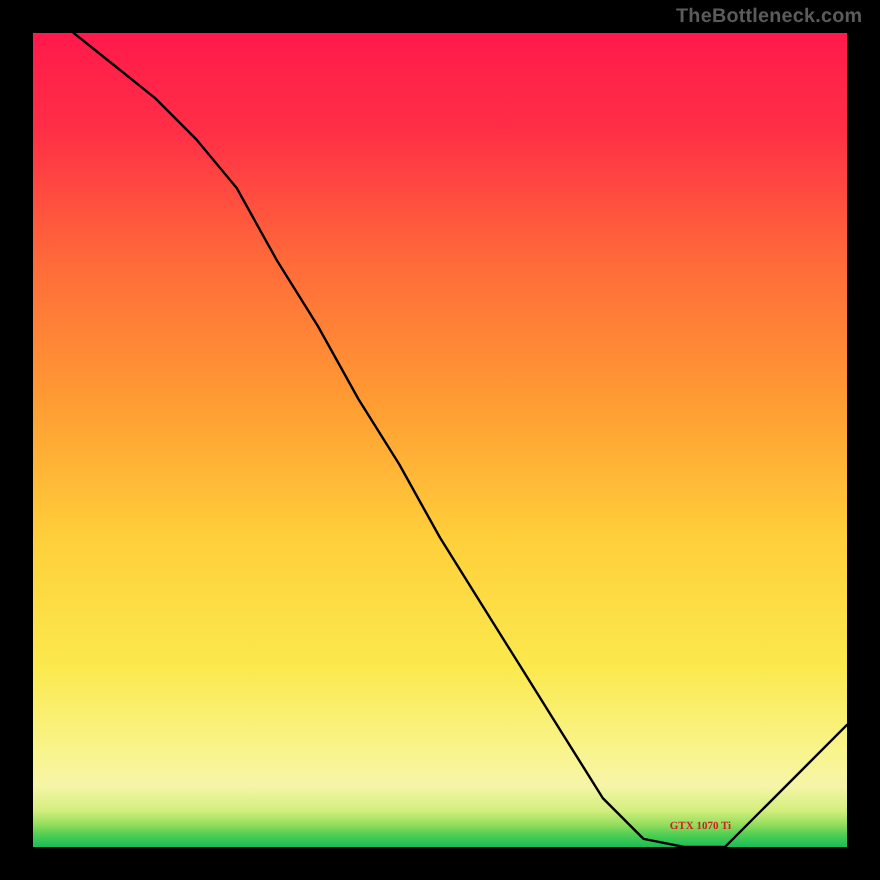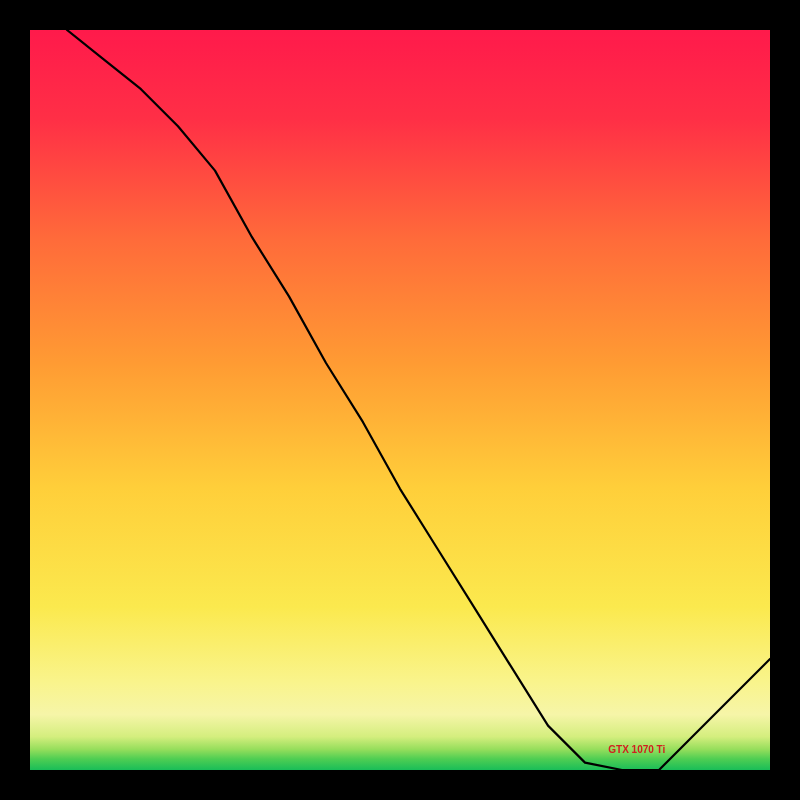--- a/index.html
+++ b/index.html
@@ -27,32 +27,34 @@
     letter-spacing: 0.2px;
     z-index: 10;
   }
   .plot-frame {
     position: absolute;
     left: 30px;
     top: 30px;
     width: 740px;
     height: 740px;
     background: #8b5cf6;
+    font-family: Liberation Serif, serif;
     
   }
   .plot-svg {
     width: 740px;
     height: 740px;
     display: block;
   }
 </style>
 </head>
 <body>
 
 <div class="outer">
+  <div class="attribution">TheBottleneck.com</div>
 
   <div class="plot-frame">
     <svg class="plot-svg" viewBox="0 0 740 740">
       <defs>
 
         <linearGradient id="bg-grad" x1="0" y1="0" x2="0" y2="1">
           <stop offset="0.00" stop-color="#ff1a4b"></stop>
           <stop offset="0.12" stop-color="#ff2f46"></stop>
           <stop offset="0.28" stop-color="#ff6a3a"></stop>
           <stop offset="0.45" stop-color="#ff9b33"></stop>

